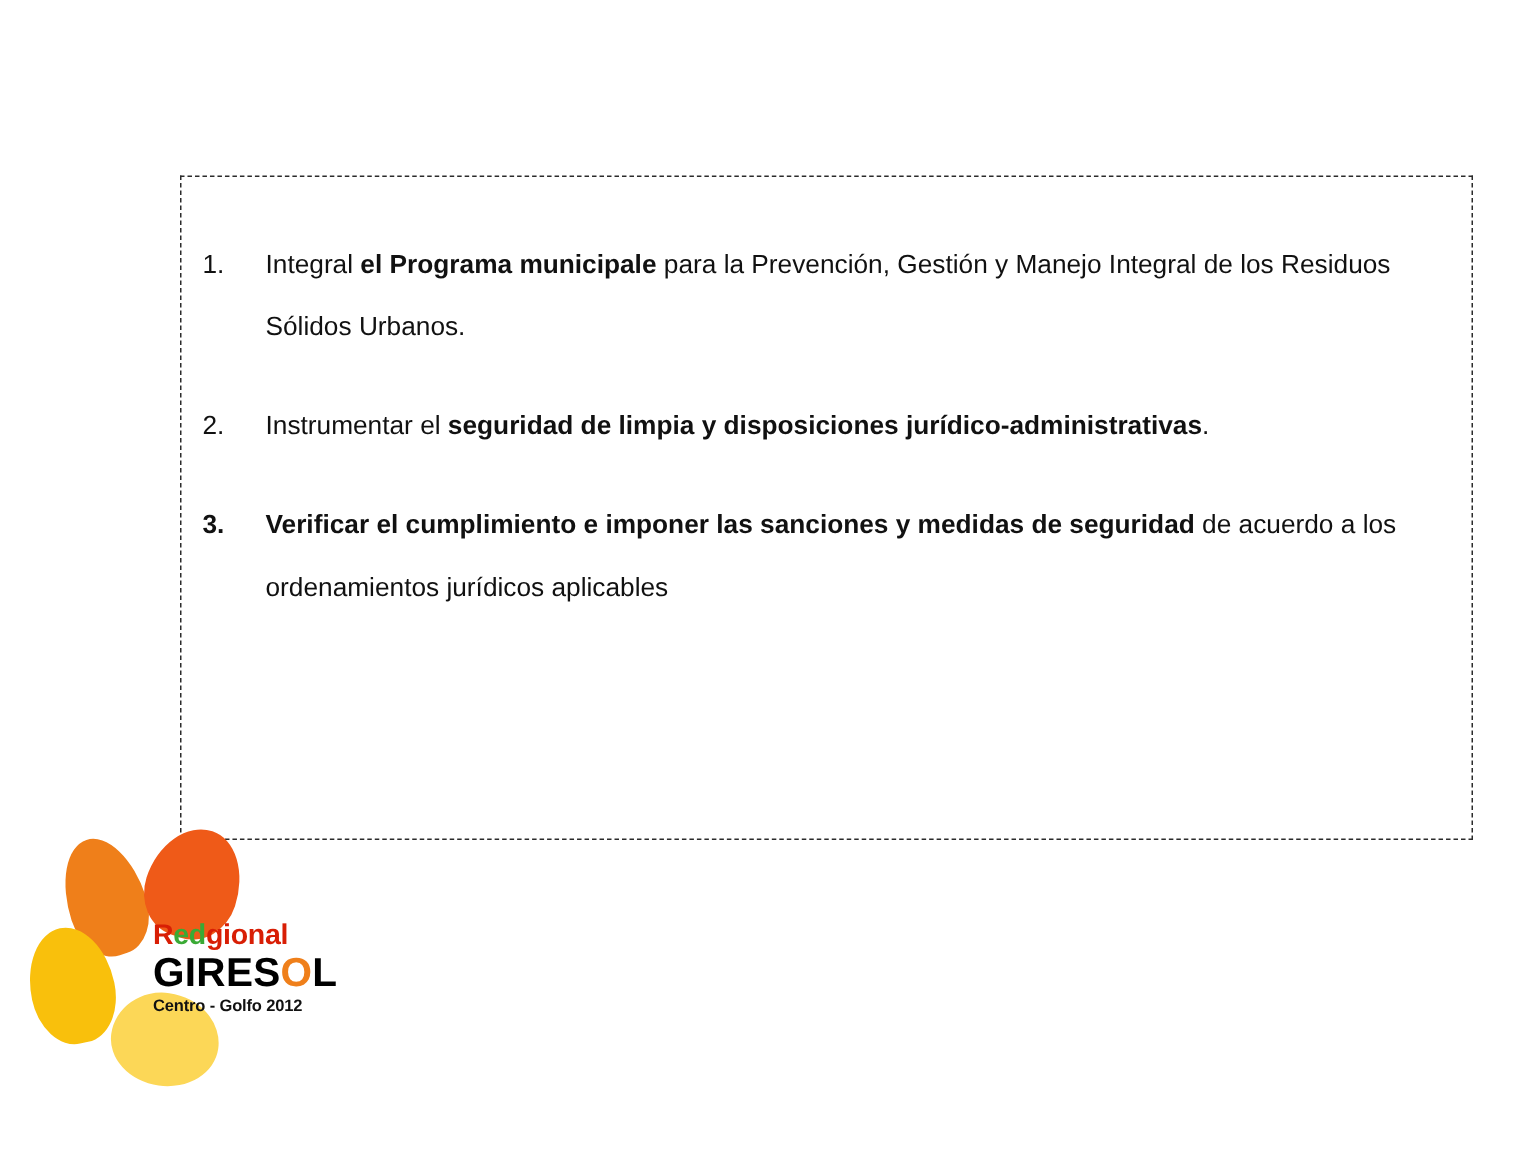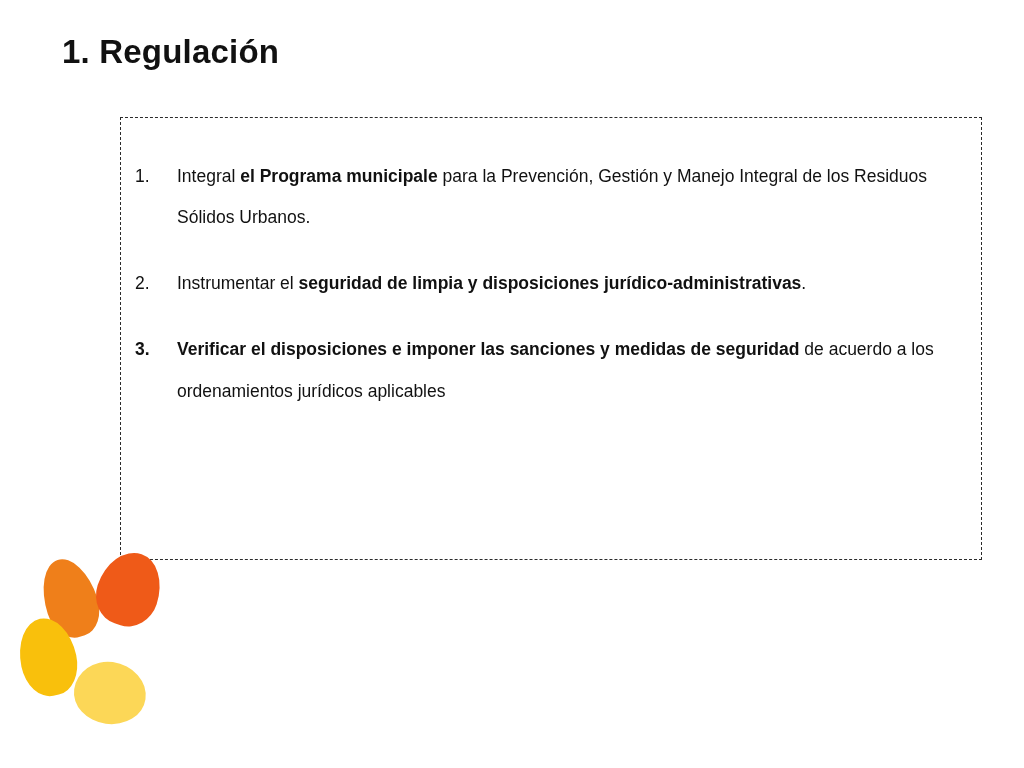--- a/index.html
+++ b/index.html
@@ -161,21 +161,20 @@
     color: #111111;
     margin-top: 3px;
     letter-spacing: -0.1px;
   }
 </style>
 </head>
 <body>
 
 <div class="slide">
 
-  <div class="slide-title">1. Regulación</div>
 
   <div class="content-box">
     <div class="list">
 
       <div class="list-item item-1">
         <div class="item-num">1.</div>
         <div class="item-text">
           <span>Integral </span><b>el Programa municipale</b><span> para la Prevención, Gestión y Manejo Integral de los Residuos Sólidos Urbanos.</span>
         </div>
       </div>
@@ -183,28 +182,33 @@
       <div class="list-item item-2">
         <div class="item-num">2.</div>
         <div class="item-text">
           <span>Instrumentar el </span><b>seguridad de limpia  y disposiciones jurídico-administrativas</b><span>.</span>
         </div>
       </div>
 
       <div class="list-item item-3">
         <div class="item-num bold">3.</div>
         <div class="item-text">
-          <b>Verificar el disposiciones e imponer las sanciones y medidas de seguridad</b><span> de acuerdo a los ordenamientos jurídicos aplicables</span>
+          <b>Verificar el cumplimiento e imponer las sanciones y medidas de seguridad</b><span> de acuerdo a los ordenamientos jurídicos aplicables</span>
         </div>
       </div>
 
     </div>
   </div>
 
   <div class="logo">
     <div class="petal petal-orange-top"></div>
     <div class="petal petal-red"></div>
     <div class="petal petal-yellow-left"></div>
     <div class="petal petal-yellow-bottom"></div>
 
+    <div class="logo-wordmark">
+      <div class="wm-red"><span>R</span><span class="grn">ed</span><span>gional</span></div>
+      <div class="wm-giresol"><span>GIRES</span><span class="dot">O</span><span>L</span></div>
+      <div class="wm-sub">Centro - Golfo 2012</div>
+    </div>
   </div>
 
 </div>
 
 </body></html>

